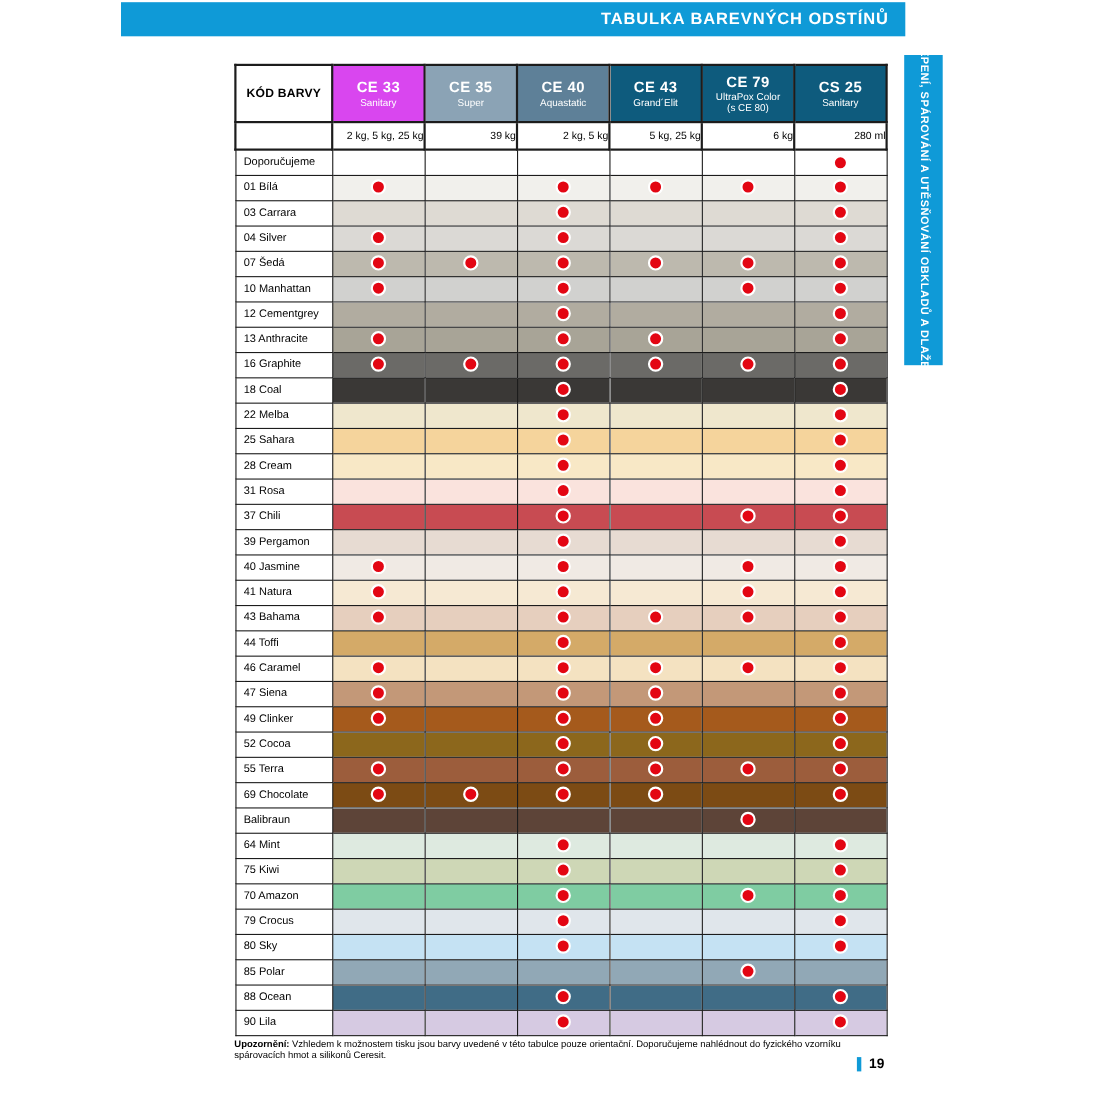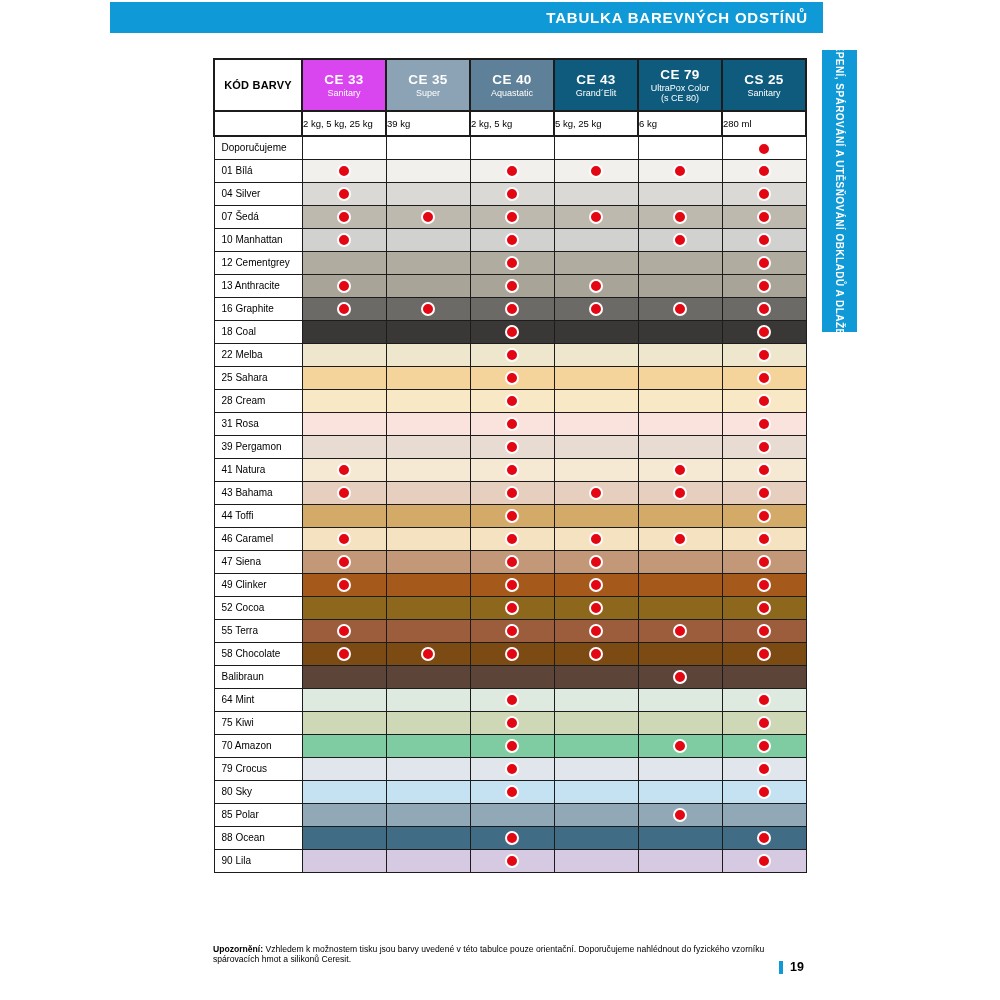--- a/index.html
+++ b/index.html
@@ -30,21 +30,21 @@
   }
   th,td{border:1px solid #1c1c1c;padding:0;overflow:hidden}
   thead th,thead td{border-width:2px}
   .corner{
     height:50px;font-size:11px;font-weight:bold;text-align:center;
     background:#fff;letter-spacing:.2px;
   }
   .prodhead{color:#fff;text-align:center;vertical-align:middle}
   .prodhead .code{font-size:13.5px;font-weight:bold;line-height:1.2;letter-spacing:.4px}
   .prodhead .sub{font-size:9px;line-height:1.15;font-weight:normal}
-  .pkgrow td{height:23px;font-size:9.5px;text-align:left;background:#fff}
+  .pkgrow td{height:23px;font-size:9.5px;text-align:right;background:#fff}
   tbody tr{height:23px}
   .rowlabel{background:#fff;font-size:10px;text-align:left;padding-left:7px}
   .swatch{text-align:center;vertical-align:middle}
   .dot{
     display:inline-block;width:10px;height:10px;border-radius:50%;
     background:#e30613;border:2px solid #fff;vertical-align:middle;
   }
   
   .footer{
     position:absolute;left:213px;top:944px;width:596px;
@@ -130,20 +130,29 @@
       <tr>
         <td class="rowlabel">01 Bílá</td>
         <td class="swatch" style="background: rgb(241, 240, 236);"><span class="dot"></span></td>
         <td class="swatch" style="background: rgb(241, 240, 236);"></td>
         <td class="swatch" style="background: rgb(241, 240, 236);"><span class="dot"></span></td>
         <td class="swatch" style="background: rgb(241, 240, 236);"><span class="dot"></span></td>
         <td class="swatch" style="background: rgb(241, 240, 236);"><span class="dot"></span></td>
         <td class="swatch" style="background: rgb(241, 240, 236);"><span class="dot"></span></td>
       </tr>
       <tr>
+        <td class="rowlabel">03 Carrara</td>
+        <td class="swatch" style="background: rgb(222, 218, 211);"></td>
+        <td class="swatch" style="background: rgb(222, 218, 211);"></td>
+        <td class="swatch" style="background: rgb(222, 218, 211);"><span class="dot"></span></td>
+        <td class="swatch" style="background: rgb(222, 218, 211);"></td>
+        <td class="swatch" style="background: rgb(222, 218, 211);"></td>
+        <td class="swatch" style="background: rgb(222, 218, 211);"><span class="dot"></span></td>
+      </tr>
+      <tr>
         <td class="rowlabel">04 Silver</td>
         <td class="swatch" style="background: rgb(219, 217, 213);"><span class="dot"></span></td>
         <td class="swatch" style="background: rgb(219, 217, 213);"></td>
         <td class="swatch" style="background: rgb(219, 217, 213);"><span class="dot"></span></td>
         <td class="swatch" style="background: rgb(219, 217, 213);"></td>
         <td class="swatch" style="background: rgb(219, 217, 213);"></td>
         <td class="swatch" style="background: rgb(219, 217, 213);"><span class="dot"></span></td>
       </tr>
       <tr>
         <td class="rowlabel">07 Šedá</td>
@@ -229,29 +238,47 @@
       <tr>
         <td class="rowlabel">31 Rosa</td>
         <td class="swatch" style="background: rgb(250, 227, 221);"></td>
         <td class="swatch" style="background: rgb(250, 227, 221);"></td>
         <td class="swatch" style="background: rgb(250, 227, 221);"><span class="dot"></span></td>
         <td class="swatch" style="background: rgb(250, 227, 221);"></td>
         <td class="swatch" style="background: rgb(250, 227, 221);"></td>
         <td class="swatch" style="background: rgb(250, 227, 221);"><span class="dot"></span></td>
       </tr>
       <tr>
+        <td class="rowlabel">37 Chili</td>
+        <td class="swatch" style="background: rgb(200, 75, 82);"></td>
+        <td class="swatch" style="background: rgb(200, 75, 82);"></td>
+        <td class="swatch" style="background: rgb(200, 75, 82);"><span class="dot"></span></td>
+        <td class="swatch" style="background: rgb(200, 75, 82);"></td>
+        <td class="swatch" style="background: rgb(200, 75, 82);"><span class="dot"></span></td>
+        <td class="swatch" style="background: rgb(200, 75, 82);"><span class="dot"></span></td>
+      </tr>
+      <tr>
         <td class="rowlabel">39 Pergamon</td>
         <td class="swatch" style="background: rgb(231, 219, 210);"></td>
         <td class="swatch" style="background: rgb(231, 219, 210);"></td>
         <td class="swatch" style="background: rgb(231, 219, 210);"><span class="dot"></span></td>
         <td class="swatch" style="background: rgb(231, 219, 210);"></td>
         <td class="swatch" style="background: rgb(231, 219, 210);"></td>
         <td class="swatch" style="background: rgb(231, 219, 210);"><span class="dot"></span></td>
       </tr>
       <tr>
+        <td class="rowlabel">40 Jasmine</td>
+        <td class="swatch" style="background: rgb(240, 234, 228);"><span class="dot"></span></td>
+        <td class="swatch" style="background: rgb(240, 234, 228);"></td>
+        <td class="swatch" style="background: rgb(240, 234, 228);"><span class="dot"></span></td>
+        <td class="swatch" style="background: rgb(240, 234, 228);"></td>
+        <td class="swatch" style="background: rgb(240, 234, 228);"><span class="dot"></span></td>
+        <td class="swatch" style="background: rgb(240, 234, 228);"><span class="dot"></span></td>
+      </tr>
+      <tr>
         <td class="rowlabel">41 Natura</td>
         <td class="swatch" style="background: rgb(246, 233, 211);"><span class="dot"></span></td>
         <td class="swatch" style="background: rgb(246, 233, 211);"></td>
         <td class="swatch" style="background: rgb(246, 233, 211);"><span class="dot"></span></td>
         <td class="swatch" style="background: rgb(246, 233, 211);"></td>
         <td class="swatch" style="background: rgb(246, 233, 211);"><span class="dot"></span></td>
         <td class="swatch" style="background: rgb(246, 233, 211);"><span class="dot"></span></td>
       </tr>
       <tr>
         <td class="rowlabel">43 Bahama</td>
@@ -310,21 +337,21 @@
       <tr>
         <td class="rowlabel">55 Terra</td>
         <td class="swatch" style="background: rgb(156, 93, 60);"><span class="dot"></span></td>
         <td class="swatch" style="background: rgb(156, 93, 60);"></td>
         <td class="swatch" style="background: rgb(156, 93, 60);"><span class="dot"></span></td>
         <td class="swatch" style="background: rgb(156, 93, 60);"><span class="dot"></span></td>
         <td class="swatch" style="background: rgb(156, 93, 60);"><span class="dot"></span></td>
         <td class="swatch" style="background: rgb(156, 93, 60);"><span class="dot"></span></td>
       </tr>
       <tr>
-        <td class="rowlabel">58 Chocolate</td>
+        <td class="rowlabel">69 Chocolate</td>
         <td class="swatch" style="background: rgb(124, 75, 20);"><span class="dot"></span></td>
         <td class="swatch" style="background: rgb(124, 75, 20);"><span class="dot"></span></td>
         <td class="swatch" style="background: rgb(124, 75, 20);"><span class="dot"></span></td>
         <td class="swatch" style="background: rgb(124, 75, 20);"><span class="dot"></span></td>
         <td class="swatch" style="background: rgb(124, 75, 20);"></td>
         <td class="swatch" style="background: rgb(124, 75, 20);"><span class="dot"></span></td>
       </tr>
       <tr>
         <td class="rowlabel">Balibraun</td>
         <td class="swatch" style="background: rgb(93, 68, 56);"></td>

